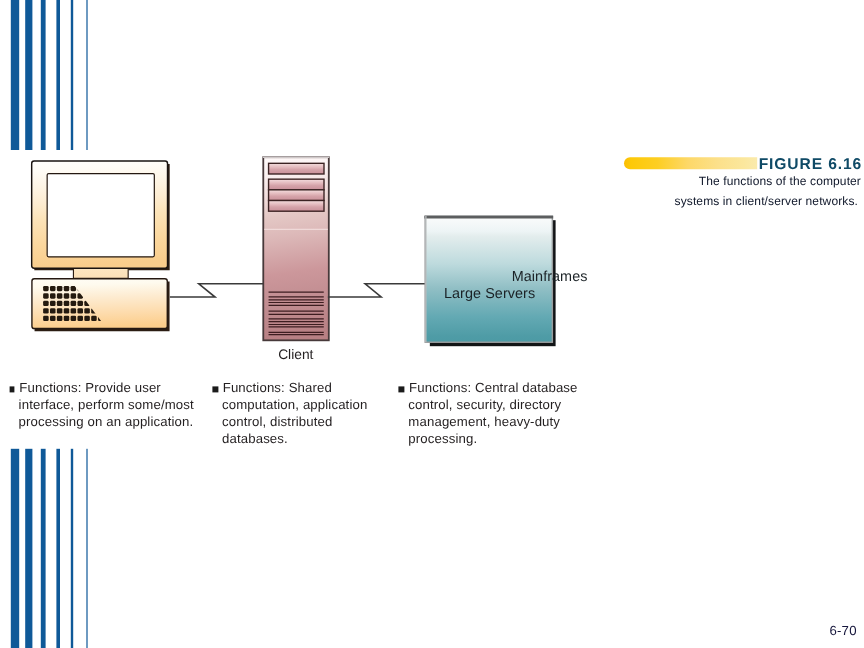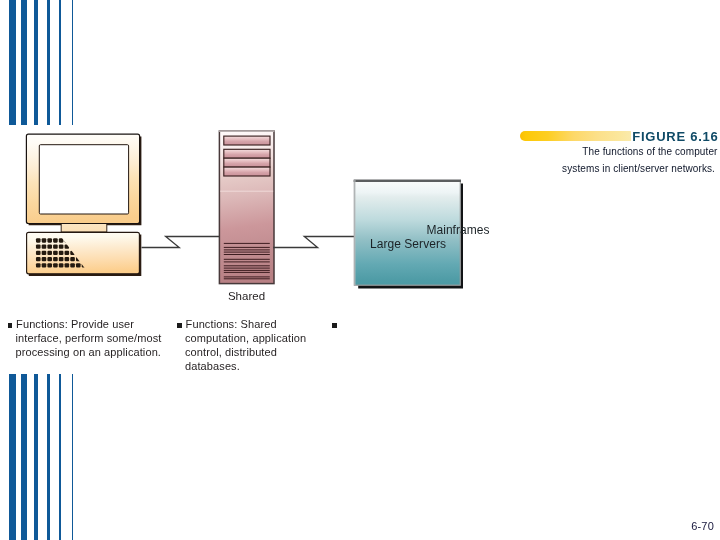--- a/index.html
+++ b/index.html
@@ -177,32 +177,32 @@
     </g>
 
     <g>
       <rect x="358.2" y="183.5" width="104.8" height="105" fill="#121416"></rect>
       <rect x="354.3" y="180.1" width="106" height="105.1" fill="url(#gMain)" stroke="#9a9d9e" stroke-width="1.2"></rect>
       <line x1="353.7" y1="180.9" x2="461" y2="180.9" stroke="#5c5e5f" stroke-width="2.2"></line>
       <line x1="354.9" y1="180.1" x2="354.9" y2="285.2" stroke="#b9bcbd" stroke-width="1.1"></line>
     </g>
   </svg>
 
-  <div class="node-label" style="left:196.5px;top:290px;width:100px;">Shared</div>
+  <div class="node-label" style="left:196.5px;top:290px;width:100px;">Client</div>
   <div class="mf-label" style="left:372px;top:222.5px;width:84px;margin-left:44px;">Mainframes</div>
   <div class="mf-label" style="left:356px;top:236.5px;width:104px;">Large Servers</div>
 
   <div class="bullet" style="left:177px;top:317px;width:128px;">
     <span class="bsq"></span><span>Functions: Shared computation, application control, distributed databases.</span>
   </div>
   <div class="bullet" style="left:7.5px;top:317px;width:160px;">
     <span class="bsq"></span><span>Functions: Provide user interface, perform some/most processing on an application.</span>
   </div>
   <div class="bullet" style="left:332.3px;top:317px;width:150px;">
-    <span class="bsq"></span>
+    <span class="bsq"></span><span>Functions: Central database control, security, directory management, heavy-duty processing.</span>
   </div>
 
   <div id="fig-bar"></div>
   <div id="fig-label">FIGURE 6.16</div>
   <div class="fig-cap" style="top:146.3px;right:2.5px;">The functions of the computer</div>
   <div class="fig-cap" style="top:163.3px;right:5px;text-align:center;">systems in client/server networks.</div>
   <div id="page-num">6-70</div>
 </div>
 
 </body></html>

